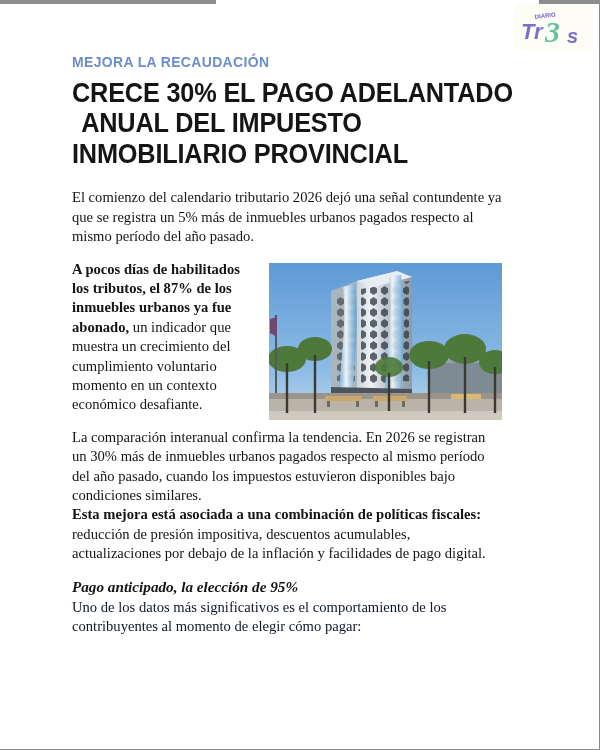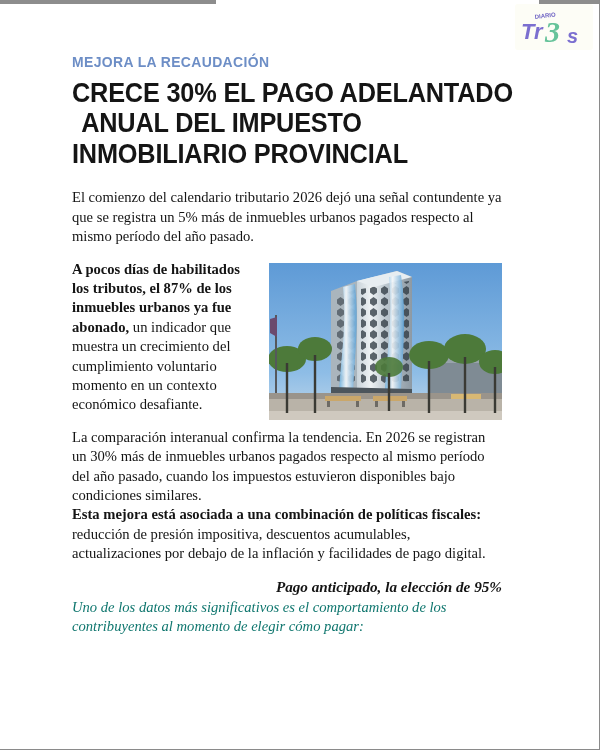--- a/index.html
+++ b/index.html
@@ -98,27 +98,26 @@
     margin-top: 14px;
     font-size: 14.6px;
     line-height: 1.33;
     color: #141414;
     text-align: left;
   }
   p { margin: 0 0 13px 0; }
   p:last-child { margin-bottom: 0; }
   .ital { font-style: italic; }
   .bold { font-weight: bold; }
-  .red { color: #0f766e; font-style: italic; }
+  .red { color: #0f172a; }
   .subhead {
     font-weight: bold;
     font-style: italic;
     font-size: 15.2px;
     margin-bottom: 1px;
-    text-align: right;
   }
   .redpara { margin-bottom: 0; }
   .bullets { margin-top: 0; }
 
   
   .photo {
     float: right;
     width: 233px;
     height: 157px;
     margin: 3px 0 6px 14px;

